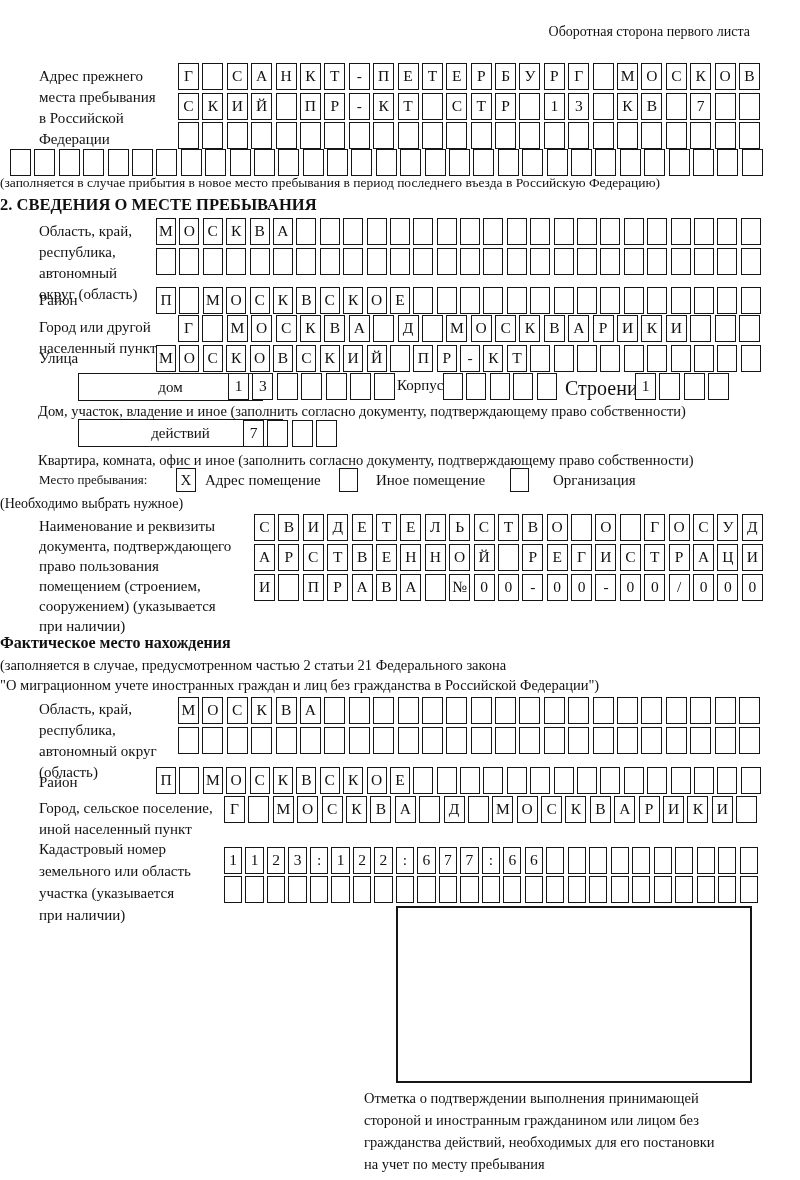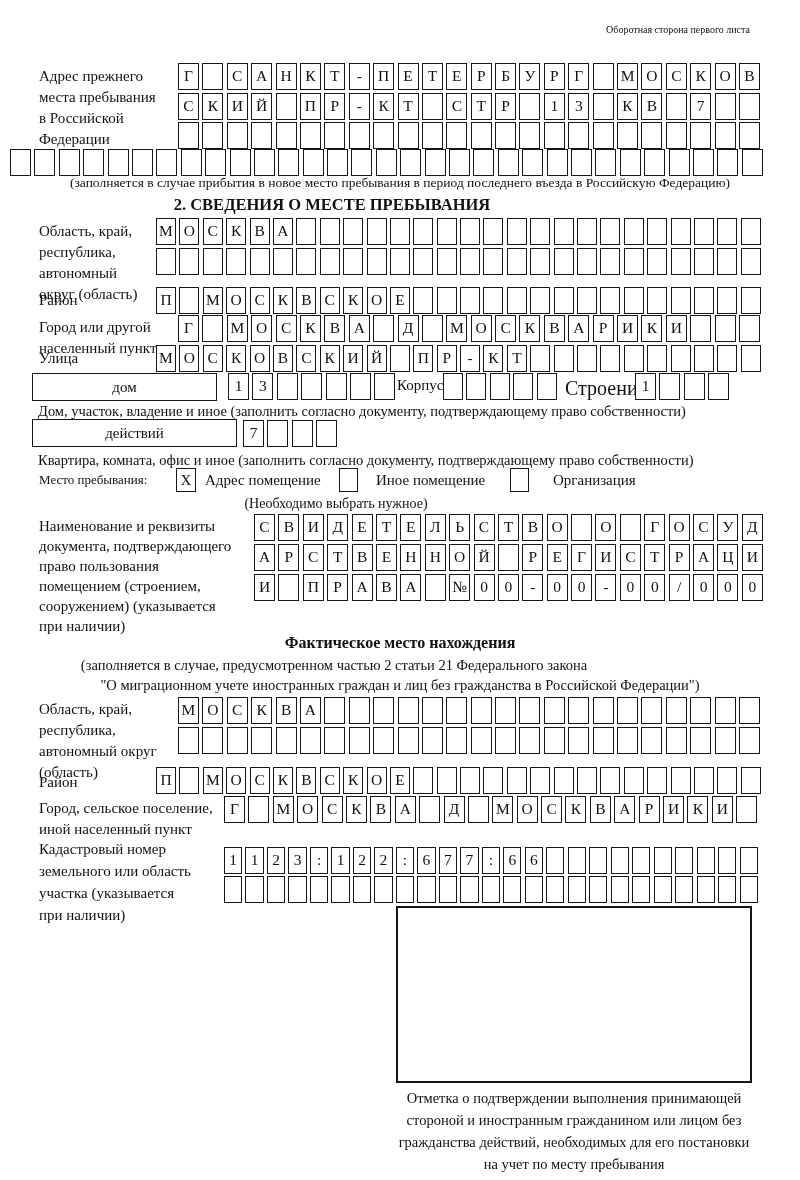--- a/index.html
+++ b/index.html
@@ -5,47 +5,47 @@
   html,body{margin:0;padding:0}
   body{
     width:800px;height:1180px;background:#fff;color:#111;
     font-family:"Liberation Serif","DejaVu Serif",serif;
     position:relative;overflow:hidden;
   }
   .abs{position:absolute}
   .lbl{font-size:15px;line-height:21px;white-space:pre-line}
   .note{font-size:13.5px}
   .cap{font-size:14.5px}
-  .center{text-align:center}
+  .center{text-align:left}
   .bold{font-weight:bold}
   
   .cr{position:absolute;display:flex}
   .cr .c{
     box-sizing:border-box;flex:0 0 auto;
     border:1.6px solid #161616;height:27px;background:#fff;
     text-align:center;font-size:15.5px;line-height:24px;
   }
   .p23 .c{width:20px;margin-right:3.4px}
   .p24 .c{width:21px;margin-right:3.4px}
   .p21 .c{width:18.2px;margin-right:3.3px}
   .widebox{
     position:absolute;box-sizing:border-box;border:1.6px solid #161616;
-    height:28px;text-align:center;font-size:15px;line-height:26px;background:#fff;
+    height:28px;text-align:center;font-size:15px;line-height:26px;background:#fff;margin-left:46px;
   }
   .cbox{
     position:absolute;box-sizing:border-box;border:1.6px solid #161616;
     background:#fff;text-align:center;font-size:15px;line-height:22px;
   }
   .bigbox{position:absolute;box-sizing:border-box;border:2px solid #161616;background:#fff}
   .pre{white-space:pre-line}
 </style>
 </head>
 <body>
 
-<div class="abs" style="top:24px;right:50px;font-size:10px">Оборотная сторона первого листа</div>
+<div class="abs" style="top:24px;right:50px;font-size:14px">Оборотная сторона первого листа</div>
 
 <div class="abs lbl" style="left:39px;top:66px">Адрес прежнего
 места пребывания
 в Российской
 Федерации</div>
 <div class="cr p24" style="left:178px;top:63px">
     <span class="c">Г</span>
     <span class="c"></span>
     <span class="c">С</span>
     <span class="c">А</span>

